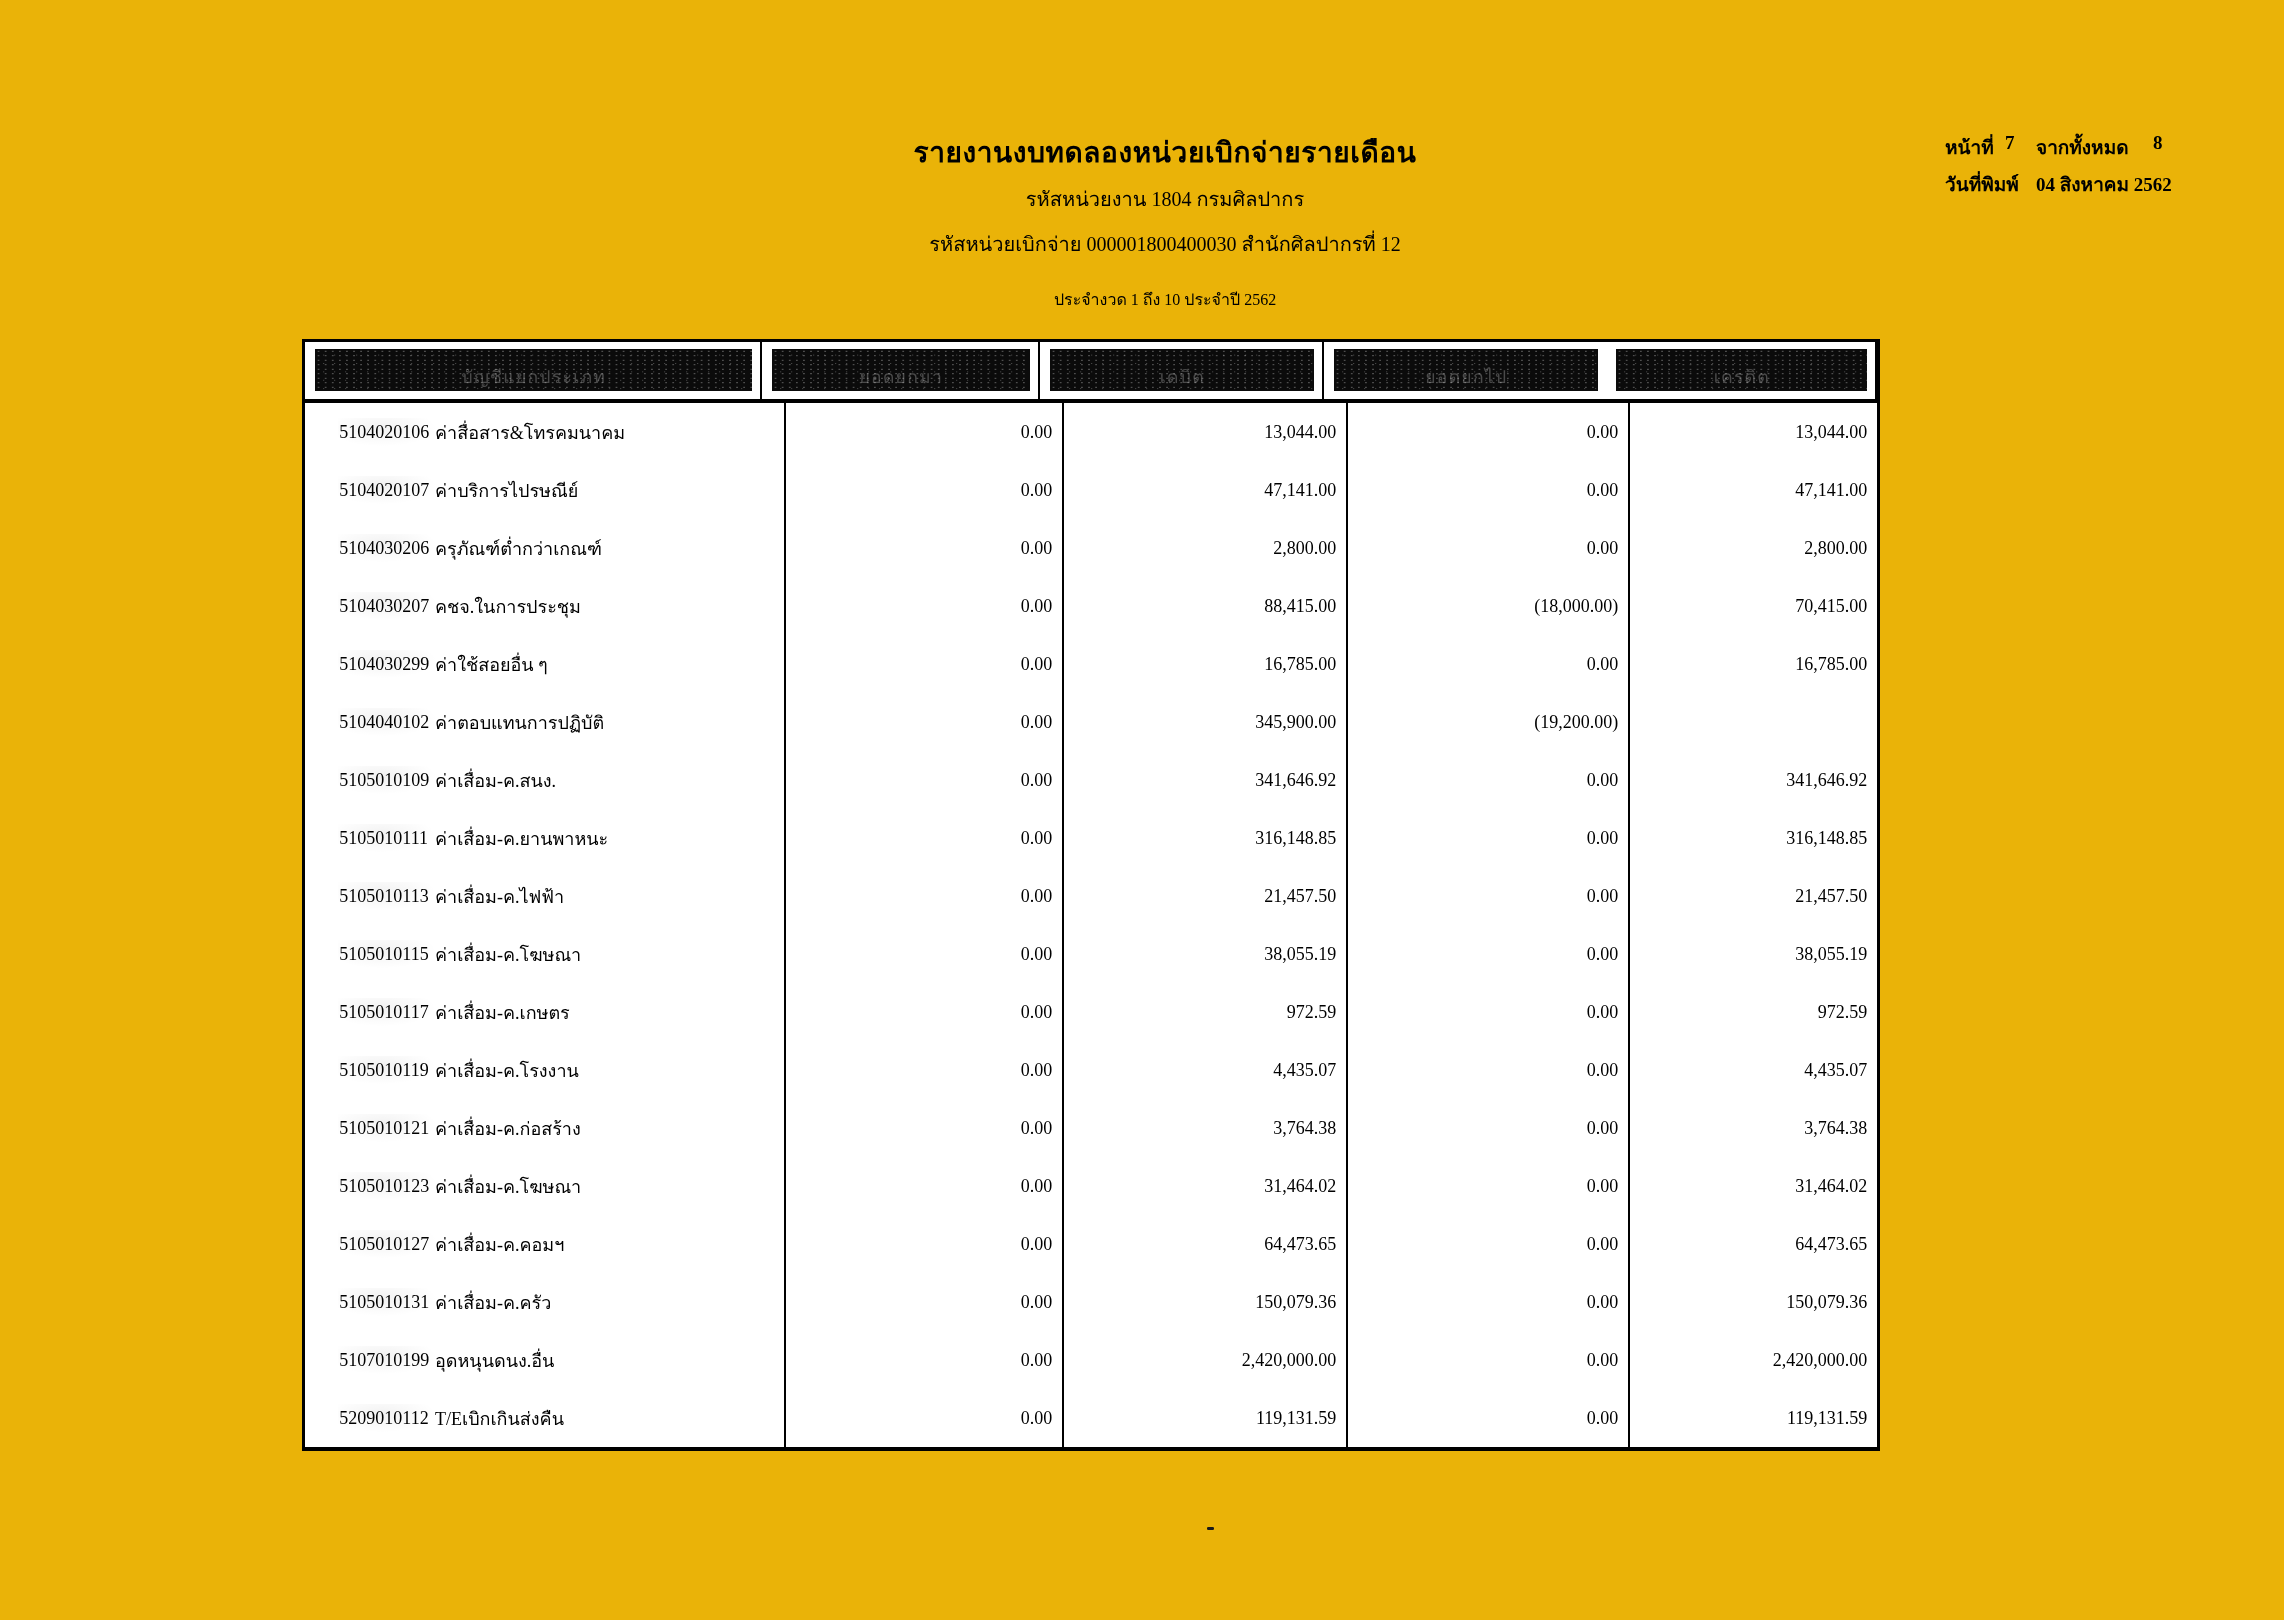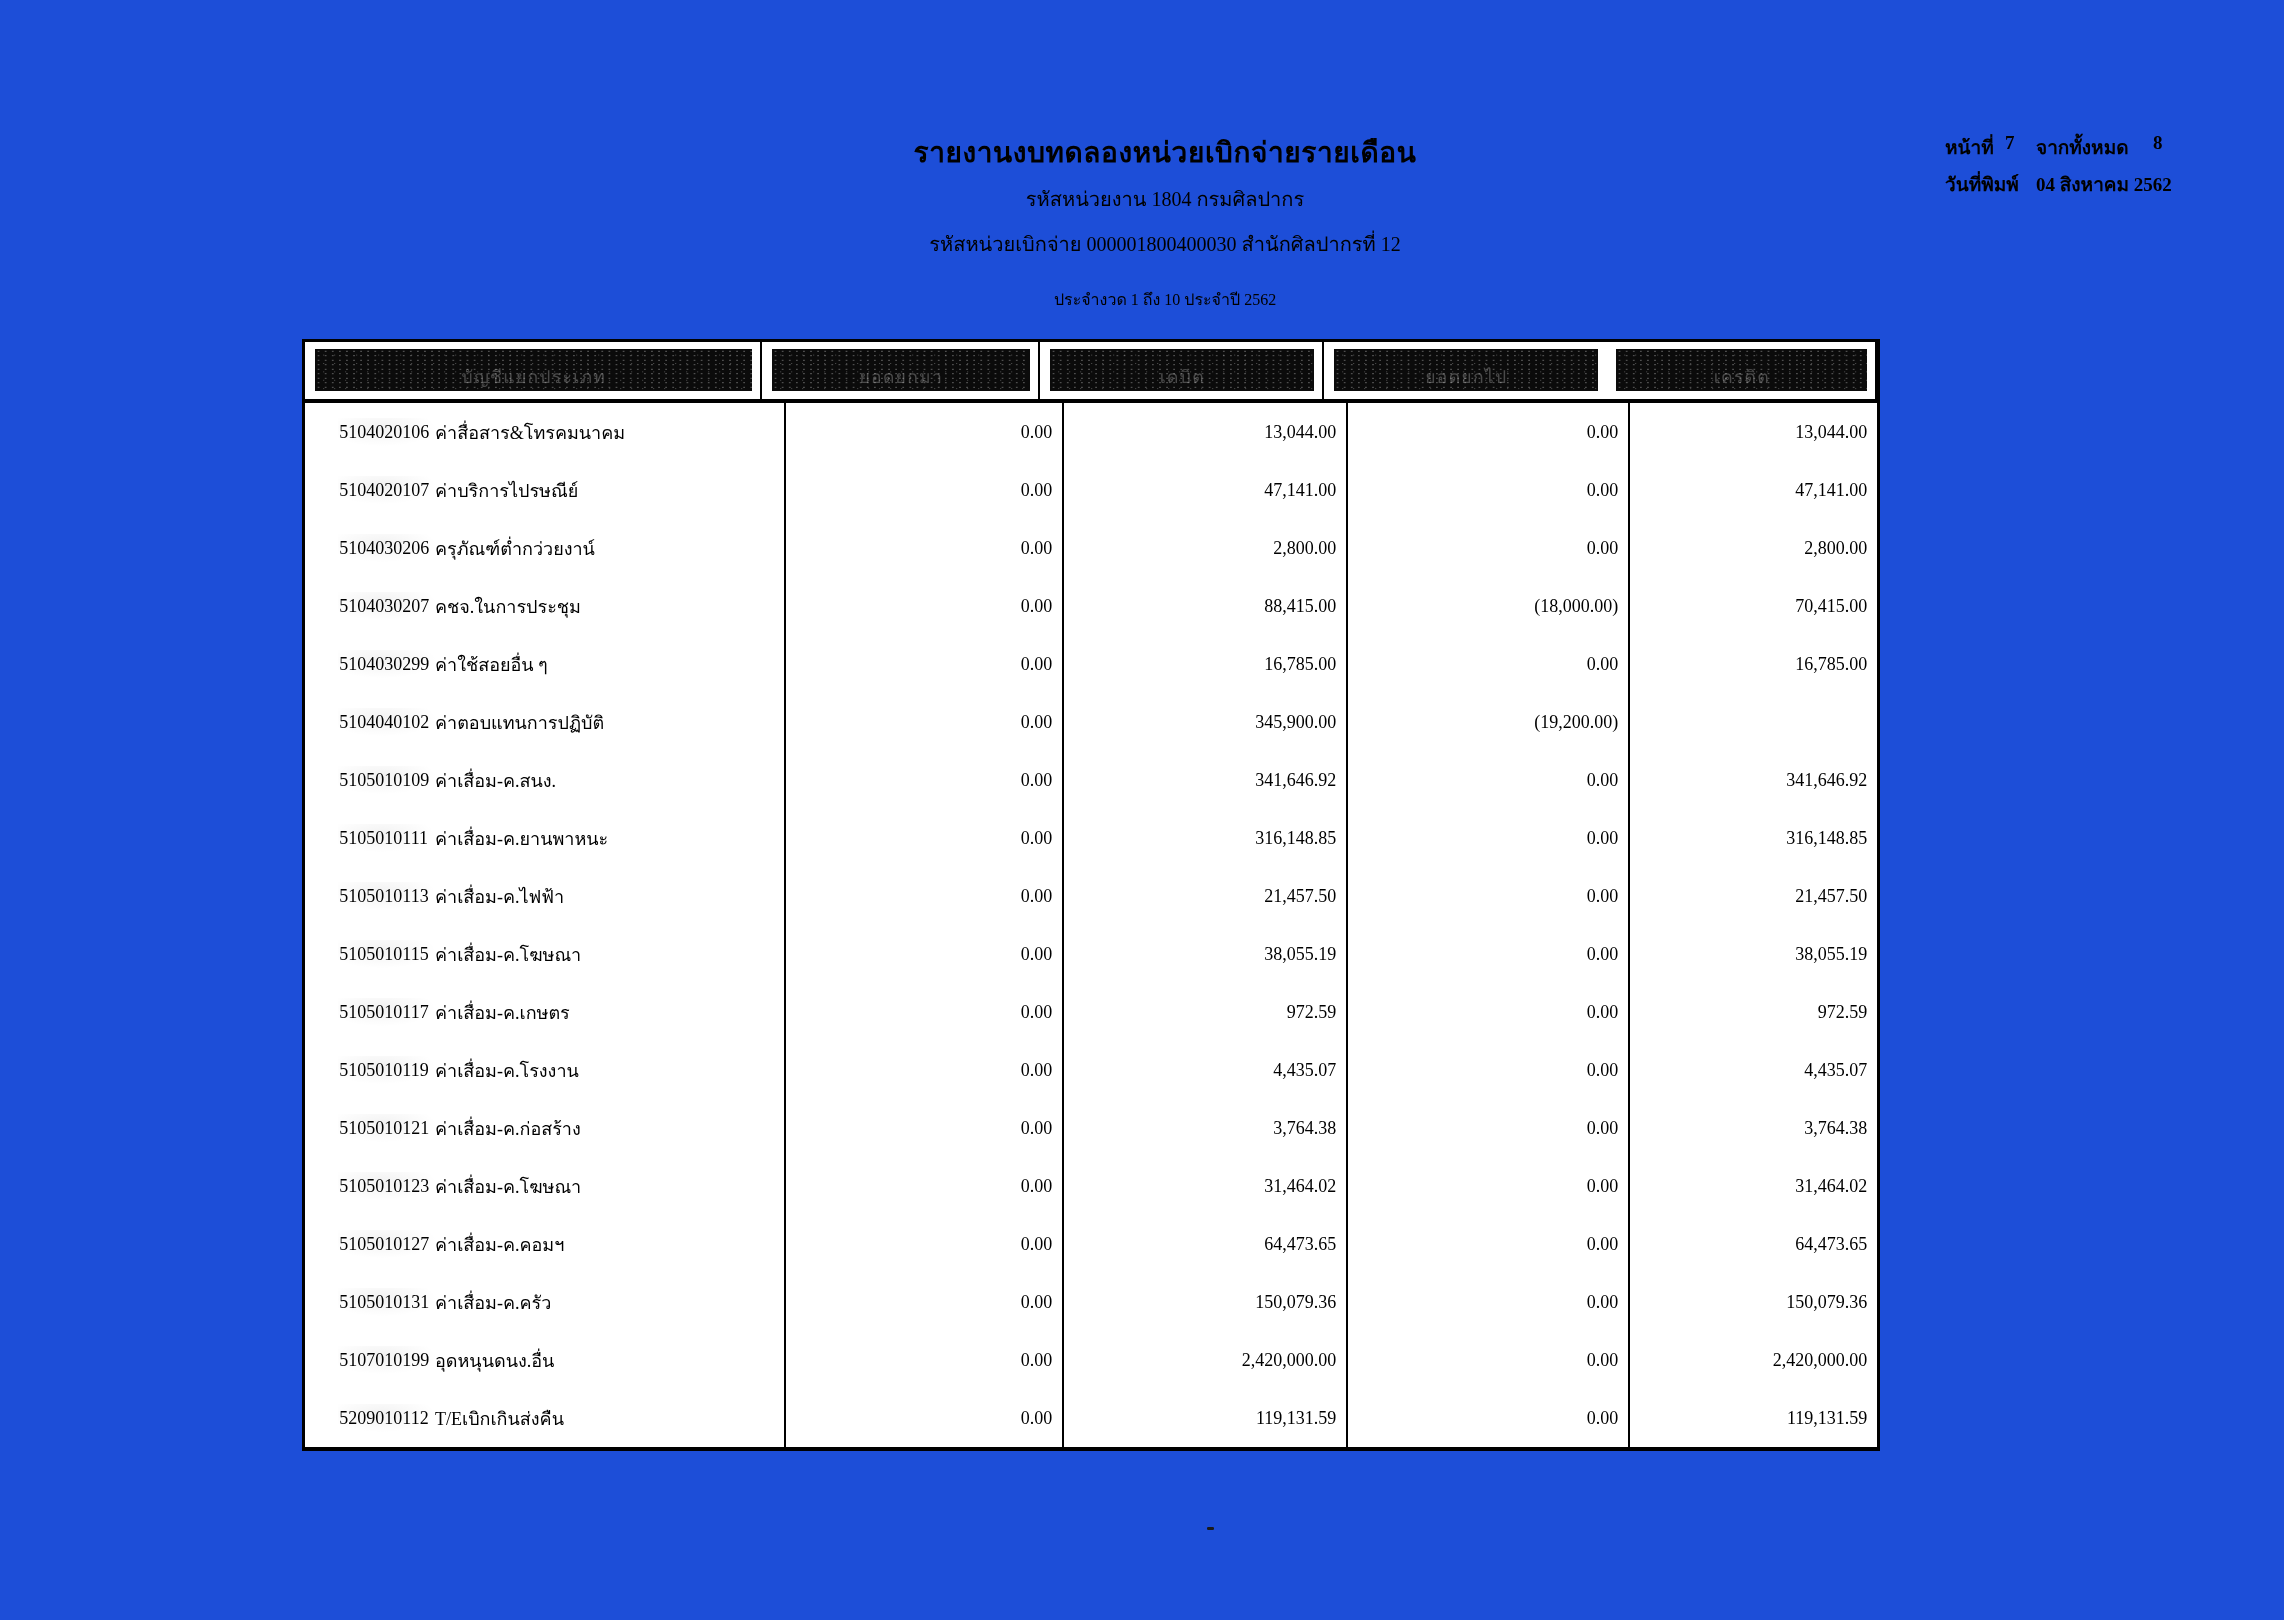--- a/index.html
+++ b/index.html
@@ -1,19 +1,19 @@
 <!DOCTYPE html>
 <html style="font-size:10.4px"><head>
 <meta charset="utf-8">
 <style>
   html,body{margin:0;padding:0;background:#e8e8e8;}
   .page{
     position:relative;
     width:2284px;height:1621px;
-    background:#1d4ed8;
+    background:#eab308;
     font-family:"Liberation Serif","DejaVu Serif",serif;
     color:#000;
     overflow:hidden;
   }
   
   .title-line{
     position:absolute;left:1165px;transform:translateX(-50%);
     white-space:nowrap;text-align:center;
   }
   .t1{top:130px;font-size:28px;font-weight:bold;letter-spacing:0.6px;}
@@ -135,21 +135,21 @@
     </div>
     <div class="td num">0.00</div>
     <div class="td num">47,141.00</div>
     <div class="td num">0.00</div>
     <div class="td num last">47,141.00</div>
   </div>
 
   <div class="tr">
     <div class="td">
       <span class="code">5104030206</span>
-      <span class="acct-name">ครุภัณฑ์ต่ำกว่วยงาน์</span>
+      <span class="acct-name">ครุภัณฑ์ต่ำกว่าเกณฑ์</span>
     </div>
     <div class="td num">0.00</div>
     <div class="td num">2,800.00</div>
     <div class="td num">0.00</div>
     <div class="td num last">2,800.00</div>
   </div>
 
   <div class="tr">
     <div class="td">
       <span class="code">5104030207</span>

